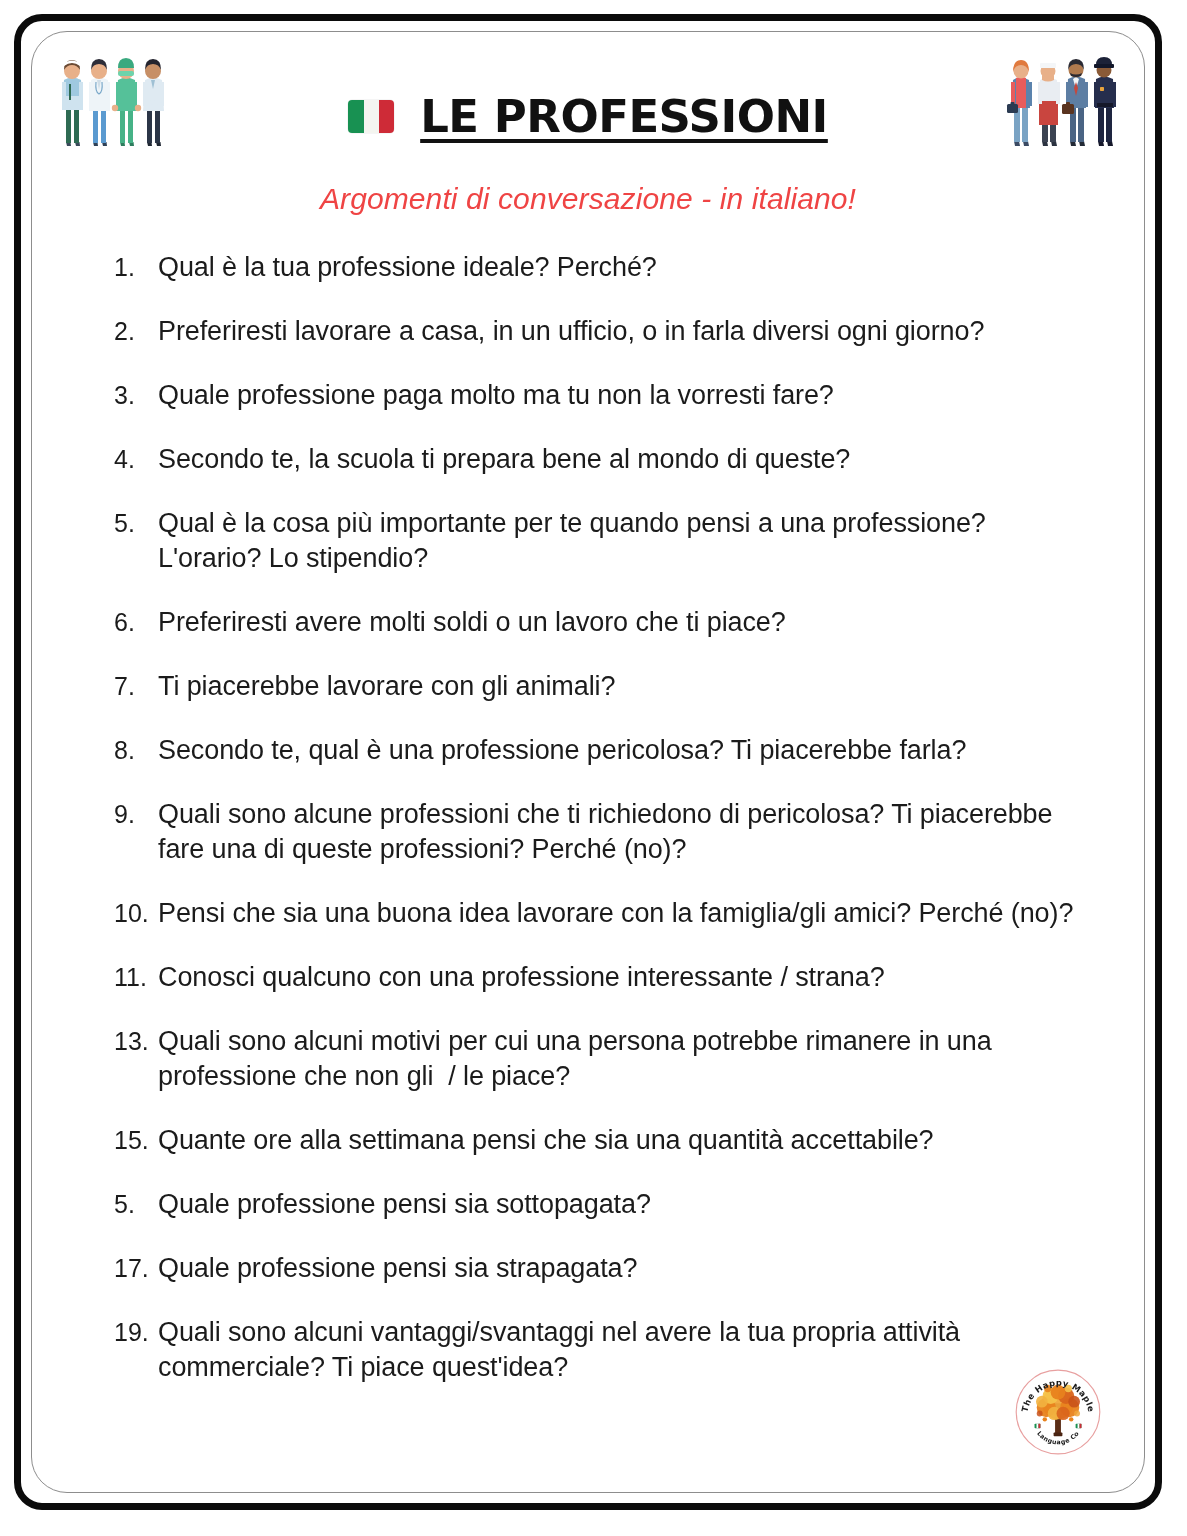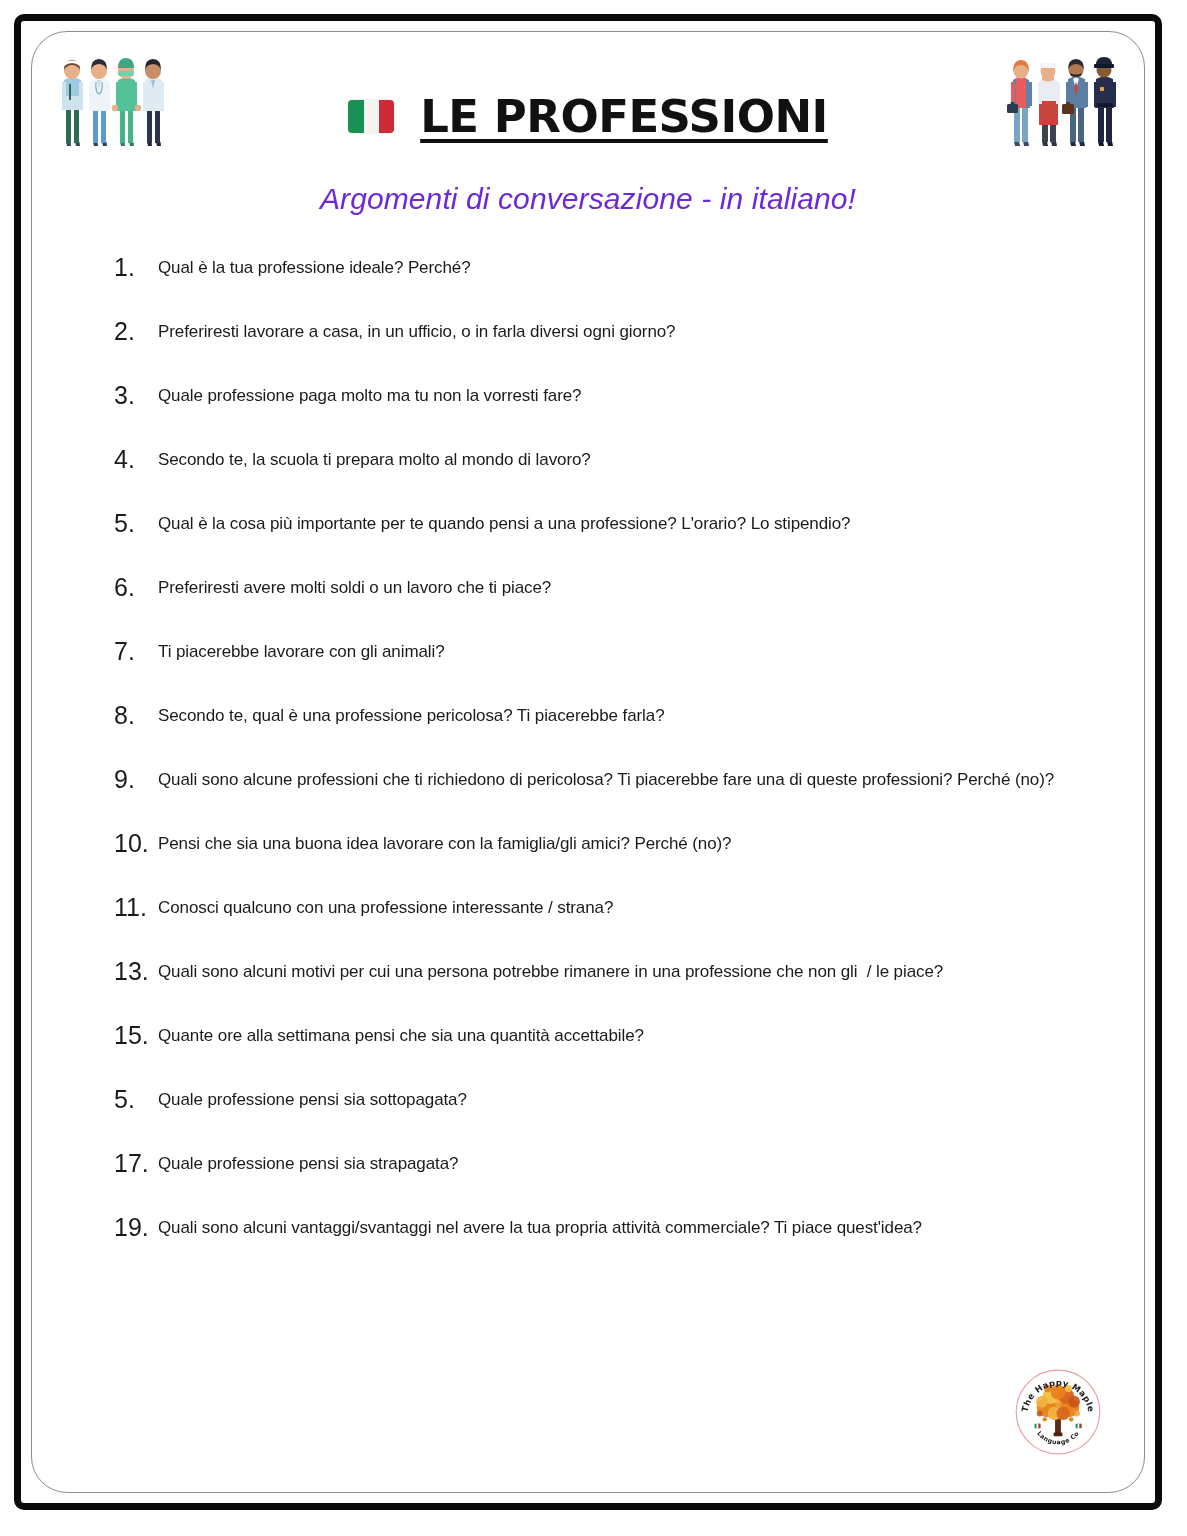--- a/index.html
+++ b/index.html
@@ -17,21 +17,21 @@
 
   
   .page-frame {
     position: absolute;
     left: 14px;
     top: 14px;
     width: 1148px;
     height: 1496px;
     box-sizing: border-box;
     border: 7px solid #0b0b0b;
-    border-radius: 10px;
+    border-radius: 28px;
     background: #ffffff;
   }
   .page-frame-inner {
     position: absolute;
     left: 10px;
     top: 10px;
     right: 10px;
     bottom: 10px;
     box-sizing: border-box;
     border: 1.5px solid #8d8d8d;
@@ -96,21 +96,21 @@
   .subtitle {
     position: absolute;
     top: 150px;
     left: 0;
     right: 0;
     text-align: center;
     font-family: "Liberation Sans", sans-serif;
     font-style: italic;
     font-size: 30px;
     font-weight: 400;
-    color: #6d28d9;
+    color: #ef4444;
     letter-spacing: 0.1px;
   }
 
   
   .questions {
     position: absolute;
     top: 218px;
     left: 82px;
     right: 70px;
   }
@@ -125,21 +125,21 @@
     width: 44px;
     font-size: 25px;
     line-height: 35px;
     text-align: left;
     white-space: nowrap;
     font-family: "Liberation Sans", sans-serif;
     font-weight: 400;
   }
   .q-text {
     flex: 1 1 auto;
-    font-size: 17px;
+    font-size: 27px;
     line-height: 35px;
     font-family: "Liberation Sans", sans-serif;
     font-weight: 400;
     letter-spacing: -0.1px;
     white-space: pre-wrap;
   }
 
   
   .logo {
     position: absolute;
@@ -316,21 +316,21 @@
           <div class="q-item">
             <div class="q-num">2.</div>
             <div class="q-text">Preferiresti lavorare a casa, in un ufficio, o in farla diversi ogni giorno?</div>
           </div>
           <div class="q-item">
             <div class="q-num">3.</div>
             <div class="q-text">Quale professione paga molto ma tu non la vorresti fare?</div>
           </div>
           <div class="q-item">
             <div class="q-num">4.</div>
-            <div class="q-text">Secondo te, la scuola ti prepara molto al mondo di lavoro?</div>
+            <div class="q-text">Secondo te, la scuola ti prepara bene al mondo di queste?</div>
           </div>
           <div class="q-item">
             <div class="q-num">5.</div>
             <div class="q-text">Qual è la cosa più importante per te quando pensi a una professione? L'orario? Lo stipendio?</div>
           </div>
           <div class="q-item">
             <div class="q-num">6.</div>
             <div class="q-text">Preferiresti avere molti soldi o un lavoro che ti piace?</div>
           </div>
           <div class="q-item">

